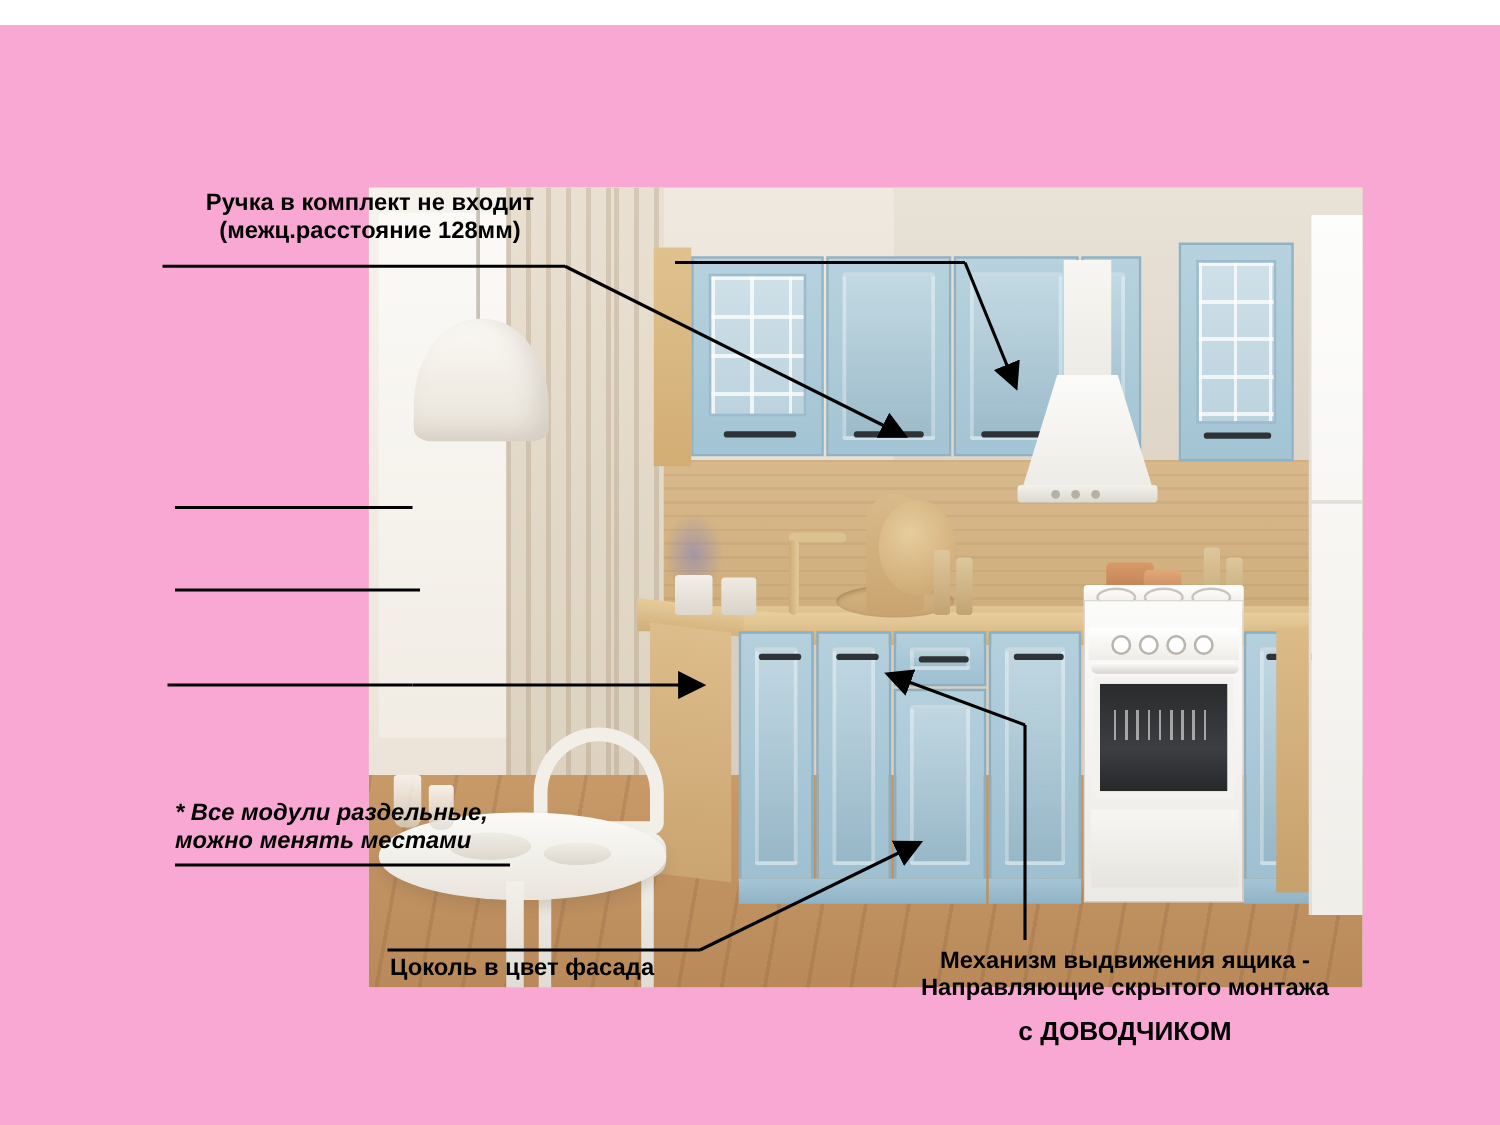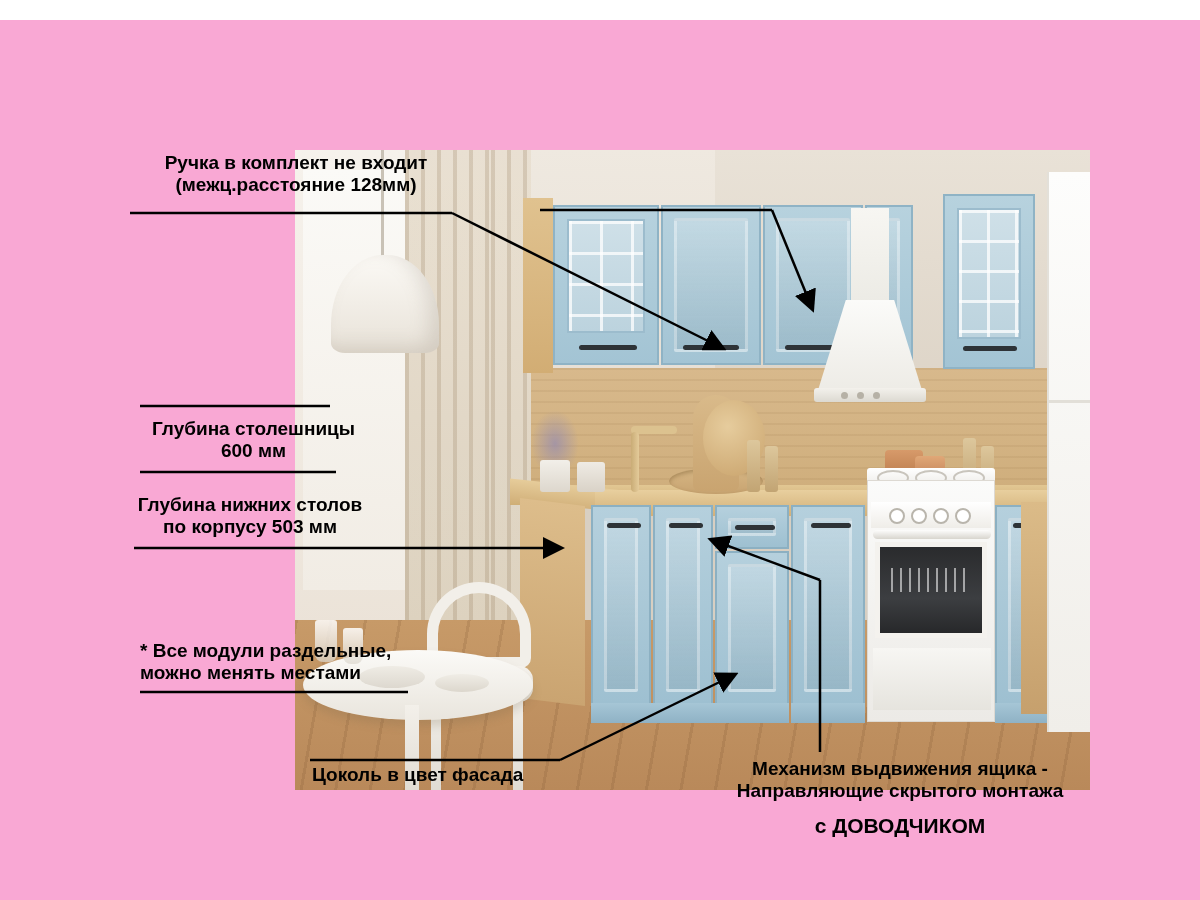--- a/index.html
+++ b/index.html
@@ -349,21 +349,21 @@
   
   .ann {
     position: absolute;
     color: #000000;
     font-weight: bold;
     line-height: 1.18;
     white-space: pre-line;
     text-align: center;
   }
   .ann.left-al { text-align: left; }
-  .ann.italic { }
+  .ann.italic { font-style: italic; }
 
   svg.lines {
     position: absolute; left: 0; top: 0; width: 1200px; height: 900px;
     pointer-events: none;
   }
 </style>
 </head>
 <body>
 
 <div id="stage">
@@ -532,25 +532,21 @@
 
     <line x1="820" y1="732" x2="820" y2="560" stroke="#000" stroke-width="2.5"></line>
     <line x1="820" y1="560" x2="712" y2="520" stroke="#000" stroke-width="2.5" marker-end="url(#arrow)"></line>
   </svg>
 
   <div class="ann" style="left:146px; top:132px; width:300px; font-size:19px;">Ручка в комплект не входит
 (межц.расстояние 128мм)</div>
 
 
 
-  <div class="ann" style="left:126px; top:398px; width:255px; font-size:19px;">Глубина столешницы
-600 мм</div>
-
-  <div class="ann" style="left:126px; top:474px; width:248px; font-size:19px;">Глубина нижних столов
-по корпусу 503 мм</div>
+
 
   <div class="ann left-al italic" style="left:140px; top:620px; width:300px; font-size:19px;">* Все модули раздельные,
 можно менять местами</div>
 
   <div class="ann" style="left:700px; top:738px; width:400px; font-size:19px;">Механизм выдвижения ящика -
 Направляющие скрытого монтажа</div>
 
   <div class="ann left-al" style="left:312px; top:744px; width:270px; font-size:19px;">Цоколь в цвет фасада</div>
 
   <div class="ann" style="left:700px; top:794px; width:400px; font-size:21px;">с ДОВОДЧИКОМ</div>

